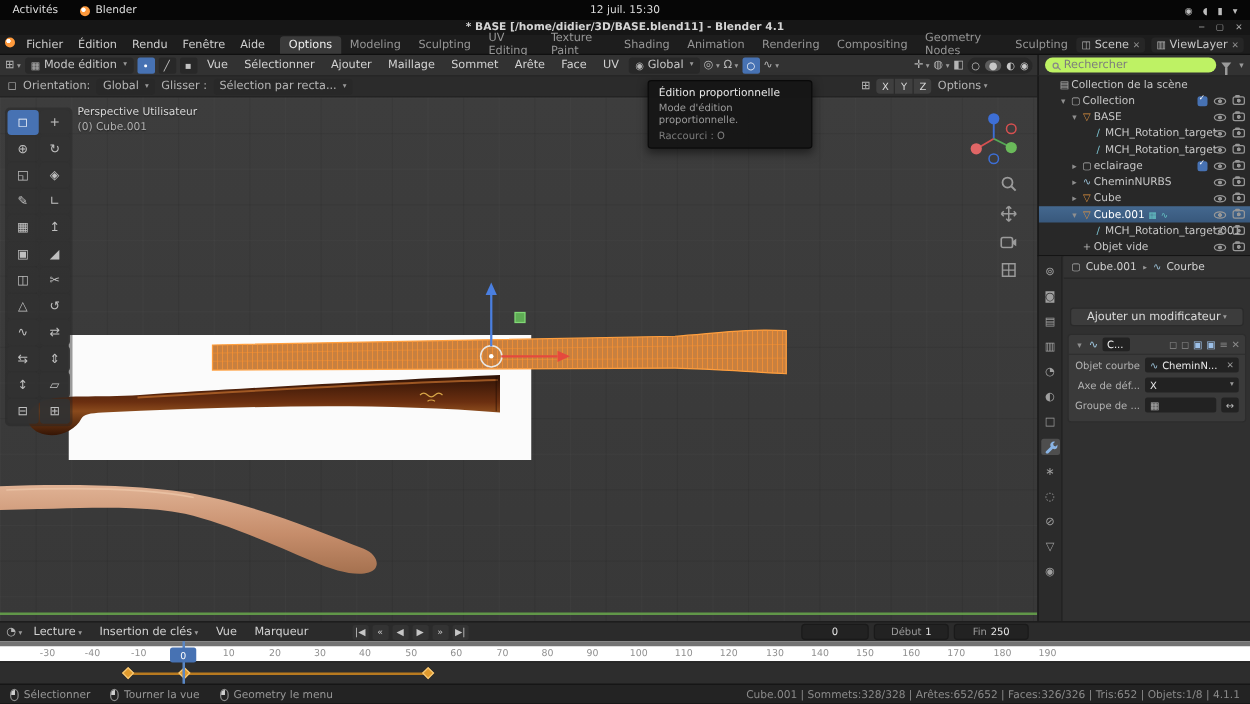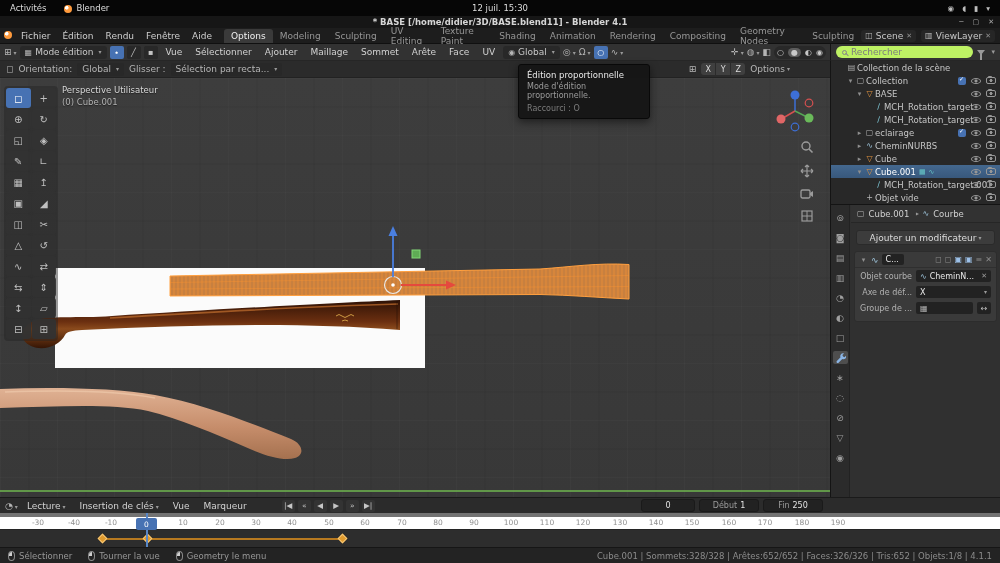--- a/index.html
+++ b/index.html
@@ -103,21 +103,21 @@
   .cbx::after{content:"✓";position:absolute;left:1px;top:-2px;color:#fff;font-size:6px}
   .ol-mod{color:#66c6c6;font-size:7px;margin-left:3px}
 
   
   .props{position:absolute;top:204px;left:830px;right:0;bottom:66px;background:#303030;border-left:1px solid #141414;border-top:1px solid #141414}
   .props-tabs{position:absolute;left:0;top:0;bottom:0;width:19px;background:#2b2b2b;border-right:1px solid #222;display:flex;flex-direction:column;align-items:center;padding-top:6px;gap:7px}
   .ptab{width:15px;height:13px;display:flex;align-items:center;justify-content:center;color:#9f9f9f;font-size:9px}
   .ptab.active{background:#4e4e4e;border-radius:2px}
   .props-content{position:absolute;left:20px;right:0;top:0;bottom:0}
   .pcrumb{height:18px;background:#323232;border-bottom:1px solid #262626;display:flex;align-items:center;gap:4px;padding:0 6px;font-size:8.5px;color:#d0d0d0}
-  .addmod{margin:7px 5px 6px 5px;height:15px;background:#3c3c3c;border:1px solid #2a2a2a;border-radius:3px;display:flex;align-items:center;justify-content:center;color:#dcdcdc}
+  .addmod{margin:23px 5px 6px 5px;height:15px;background:#3c3c3c;border:1px solid #2a2a2a;border-radius:3px;display:flex;align-items:center;justify-content:center;color:#dcdcdc}
   .modpanel{margin:0 3px;background:#3a3a3a;border-radius:3px;padding-bottom:5px;border:1px solid #2c2c2c}
   .mod-header{height:16px;display:flex;align-items:center;gap:3px;padding:0 4px;border-bottom:1px solid #2f2f2f}
   .mod-ic{color:#9fc6dd;font-size:9px}
   .mod-name{background:#222;border-radius:2px;padding:0 4px;height:11px;line-height:11px;color:#eee;font-size:8px;min-width:22px}
   .tgl{color:#8b8b8b;font-size:8px}
   .tgl.lit{color:#9cc0e8}
   .pfield-row{display:flex;align-items:center;gap:4px;padding:2px 5px}
   .pf-label{width:52px;text-align:right;color:#b2b2b2;font-size:8px;white-space:nowrap;overflow:hidden}
   .pf-field{flex:1;display:flex;align-items:center;gap:3px;background:#222;border-radius:2px;height:12px;padding:0 4px;color:#e8e8e8;font-size:8px}
   .pf-ic{color:#9fc6dd;font-size:8px}

